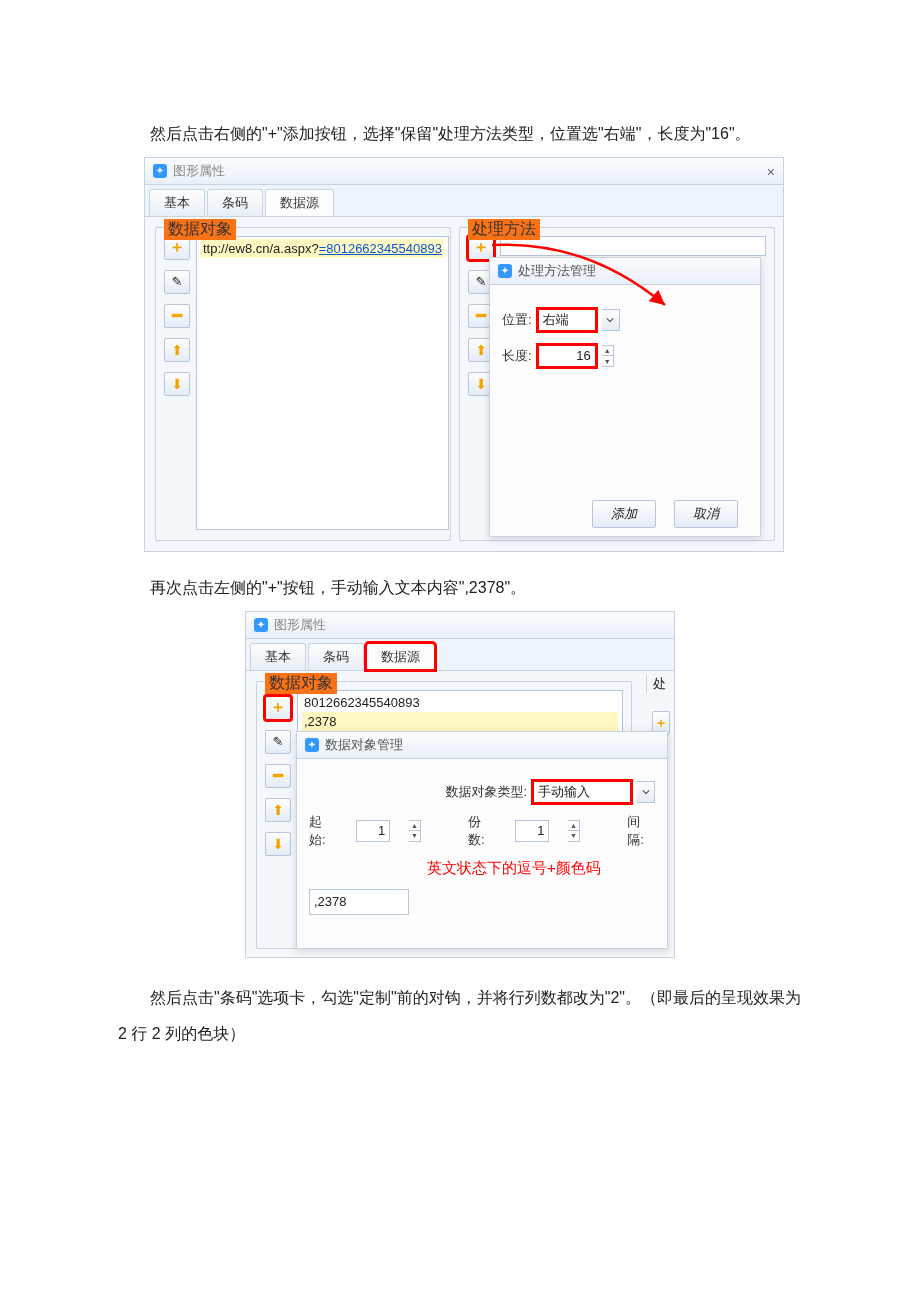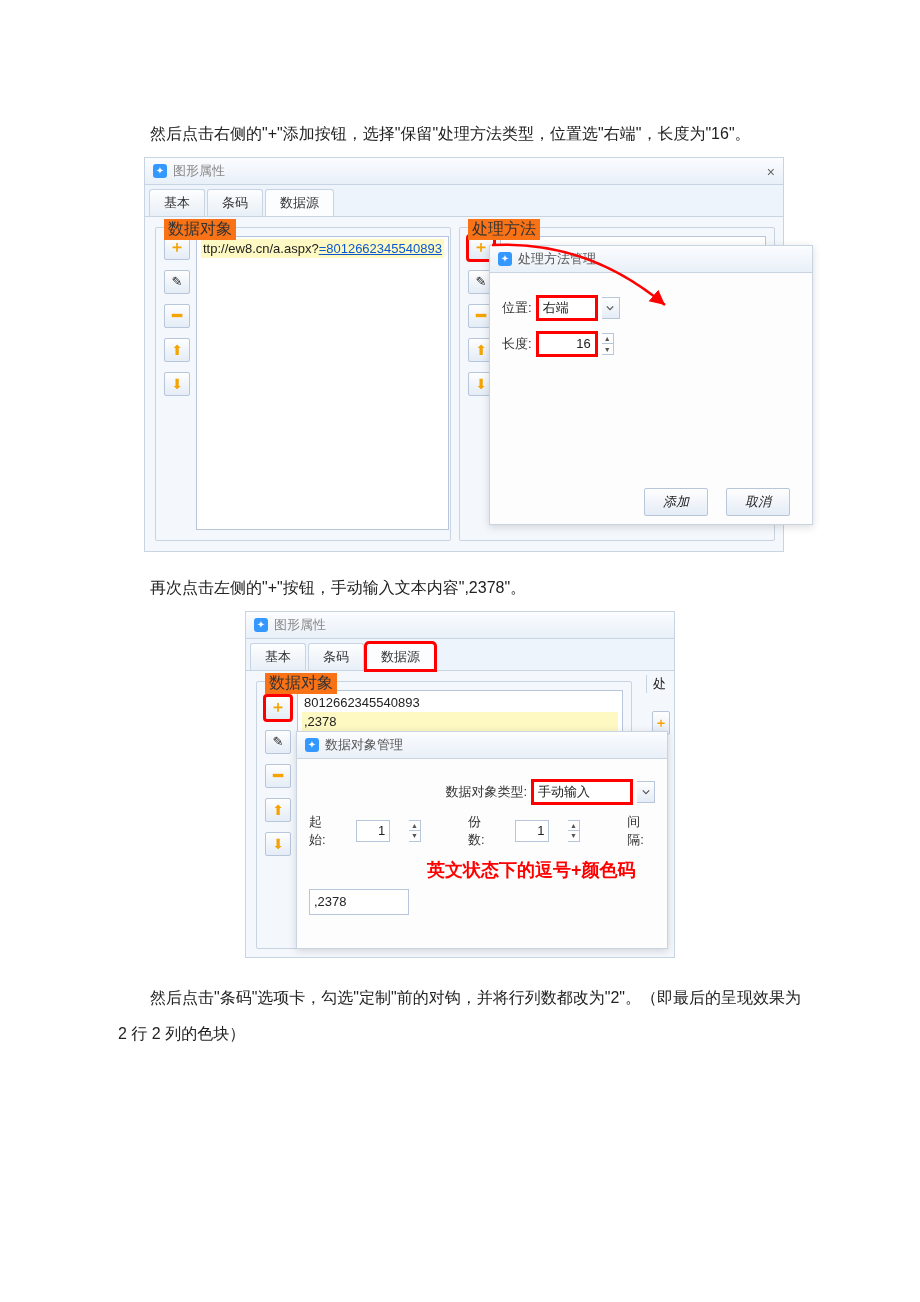--- a/index.html
+++ b/index.html
@@ -122,21 +122,21 @@
   .redarrow { position: absolute; pointer-events: none; }
 
   
   .spin {
     width: 12px; height: 22px; border: 1px solid #b7c6da; border-left: none;
     display: inline-flex; flex-direction: column;
   }
   .spin div { flex: 1; display: flex; align-items: center; justify-content: center; font-size: 7px; color: #555; }
   .spin div:first-child { border-bottom: 1px solid #b7c6da; }
 
-  .redtext { color: #ff0000; font-size: 18px; font-weight: 700; }
+  .redtext { color: #ff0000; font-size: 15px; font-weight: 400; }
 
   
   .ic-plus { color: #f5a300; font-weight: bold; font-size: 16px; }
   .ic-pencil { font-size: 13px; }
   .ic-minus { color: #f5a300; font-weight: bold; font-size: 16px; line-height: 10px; }
   .ic-arrow { font-size: 14px; color: #f5a300; }
 </style>
 </head>
 <body>
 
@@ -203,21 +203,21 @@
                   <span class="ic-arrow">⬆</span>
                 </div>
               <div class="side-btn">
                   <span class="ic-arrow">⬇</span>
                 </div>
             </div>
             <div class="listbox" style="flex:1; height:20px;"></div>
           </div>
         </div>
 
-        <div class="popup" style="position:absolute; left:344px; top:28px; width:324px; height:280px;">
+        <div class="popup" style="position:absolute; left:344px; top:40px; width:272px; height:280px;">
           <div class="popup-title">
             <span class="app-icon"></span>
             <span>处理方法管理</span>
           </div>
           <div style="padding:10px 8px 0 8px;">
             <div class="formrow" style="margin-left:4px;">
               <span class="lbl">位置:</span>
               <span class="textin tl redbox" style="width:58px;">右端</span>
               <span class="dropbtn">
                 <svg viewBox="0 0 10 10">

